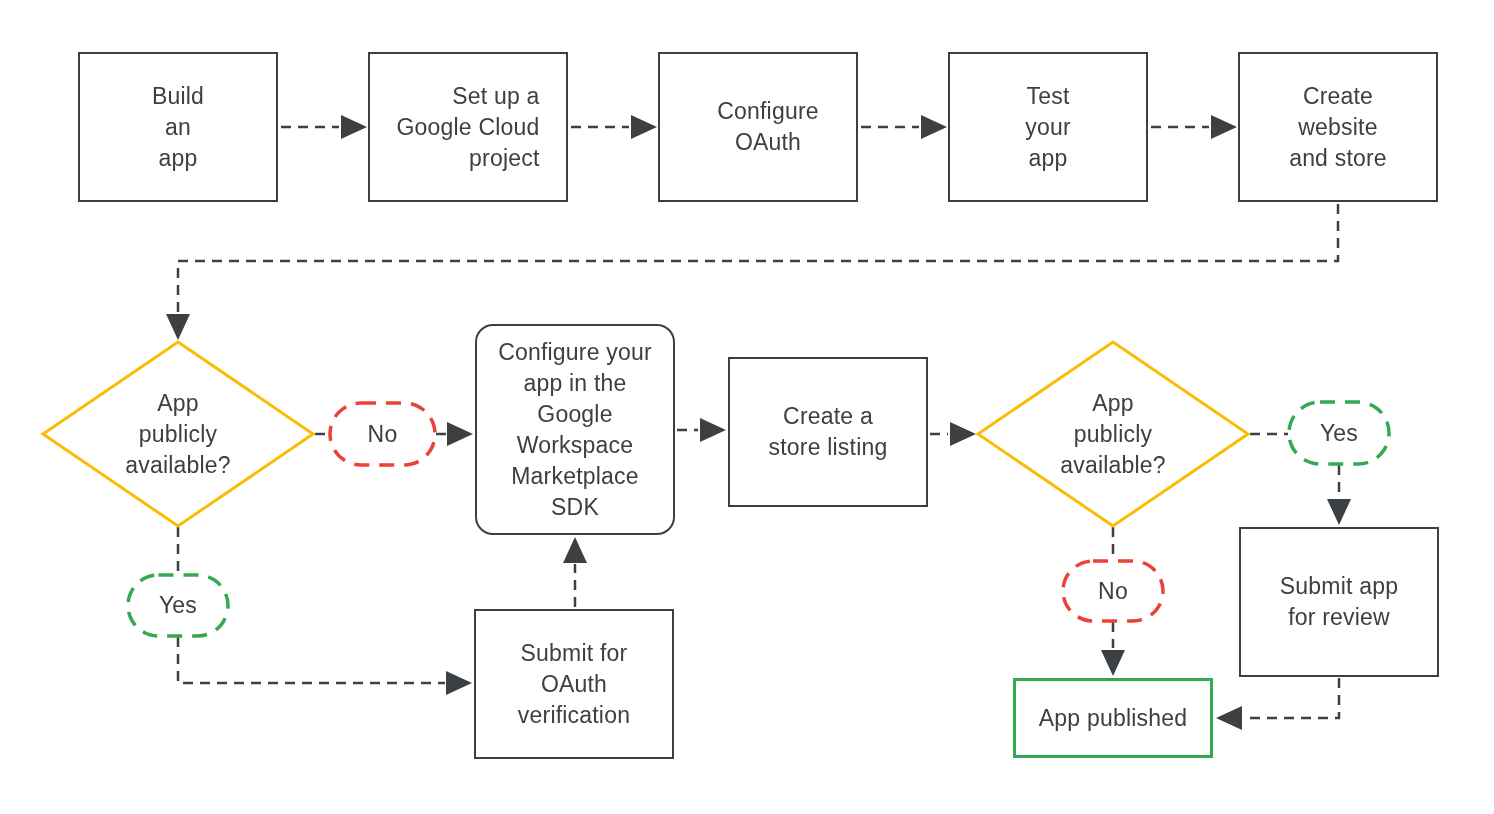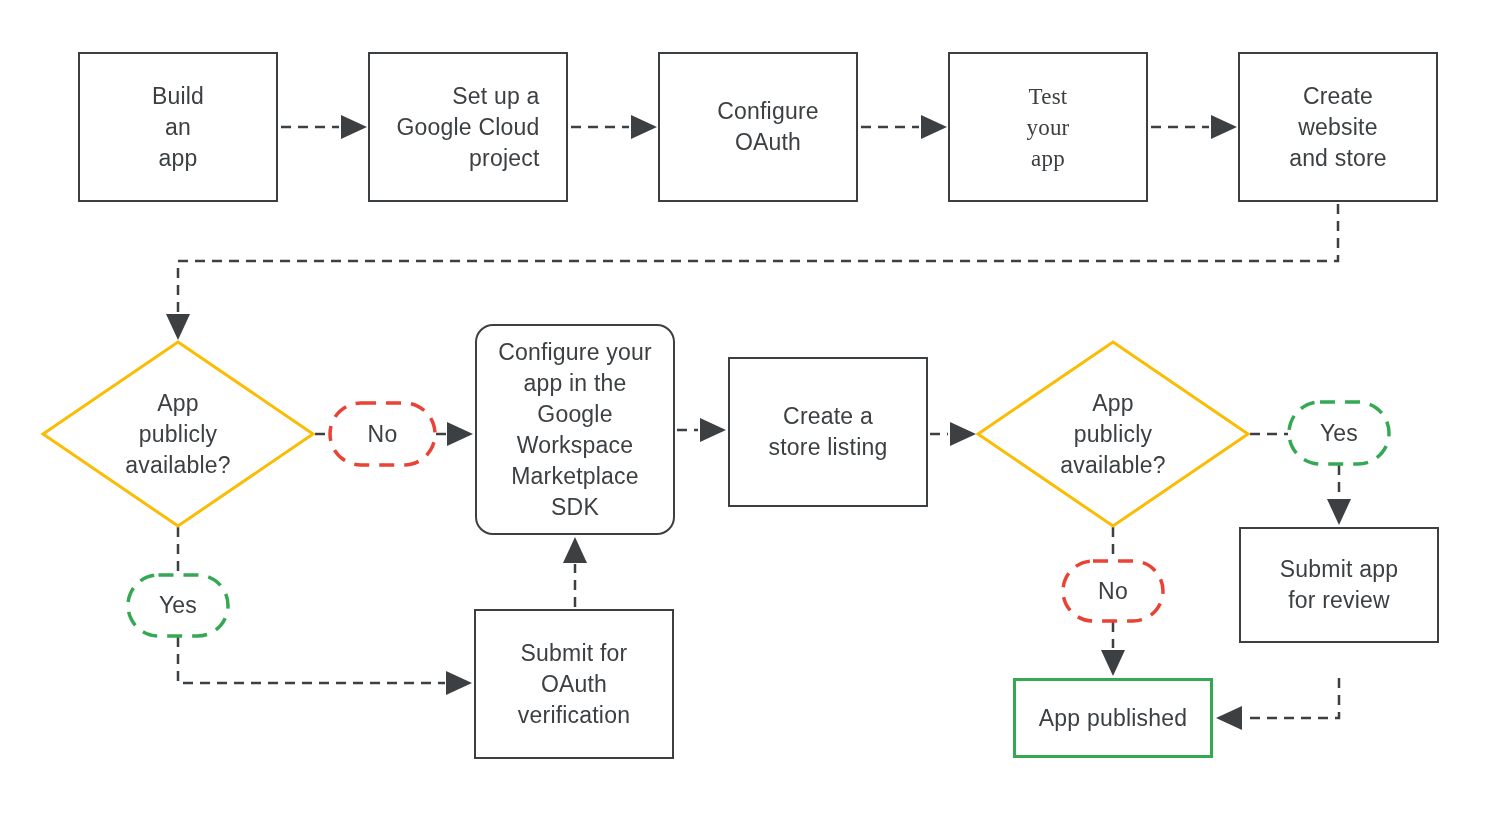--- a/index.html
+++ b/index.html
@@ -103,38 +103,38 @@
   </svg>
 
   <div class="node box" style="left:78px; top:52px; width:200px; height:150px;">Build
 an
 app</div>
   <div class="node box" style="left:368px; top:52px; width:200px; height:150px;text-align:right;">Set up a
 Google Cloud
 project</div>
   <div class="node box" style="left:658px; top:52px; width:200px; height:150px;padding-left:20px;">Configure
 OAuth</div>
-  <div class="node box" style="left:948px; top:52px; width:200px; height:150px;font-family:Liberation Serif, serif;">Test
+  <div class="node box" style="left:948px; top:52px; width:200px; height:150px;">Test
 your
 app</div>
   <div class="node box" style="left:1238px; top:52px; width:200px; height:150px;">Create
 website
 and store</div>
   <div class="node box" style="left:475px; top:324px; width:200px; height:211px;border-radius:18px;">Configure your
 app in the
 Google
 Workspace
 Marketplace
 SDK</div>
   <div class="node box" style="left:728px; top:357px; width:200px; height:150px;">Create a
 store listing</div>
   <div class="node box" style="left:474px; top:609px; width:200px; height:150px;">Submit for
 OAuth
 verification</div>
-  <div class="node box" style="left:1239px; top:527px; width:200px; height:116px;">Submit app
+  <div class="node box" style="left:1239px; top:527px; width:200px; height:150px;">Submit app
 for review</div>
   <div class="node box published" style="left:1013px; top:678px; width:200px; height:80px;">App published</div>
 
   <div class="node shape-label" style="left:78px; top:384px; width:200px; height:100px;">App
 publicly
 available?</div>
   <div class="node shape-label" style="left:1013px; top:384px; width:200px; height:100px;">App
 publicly
 available?</div>
 

